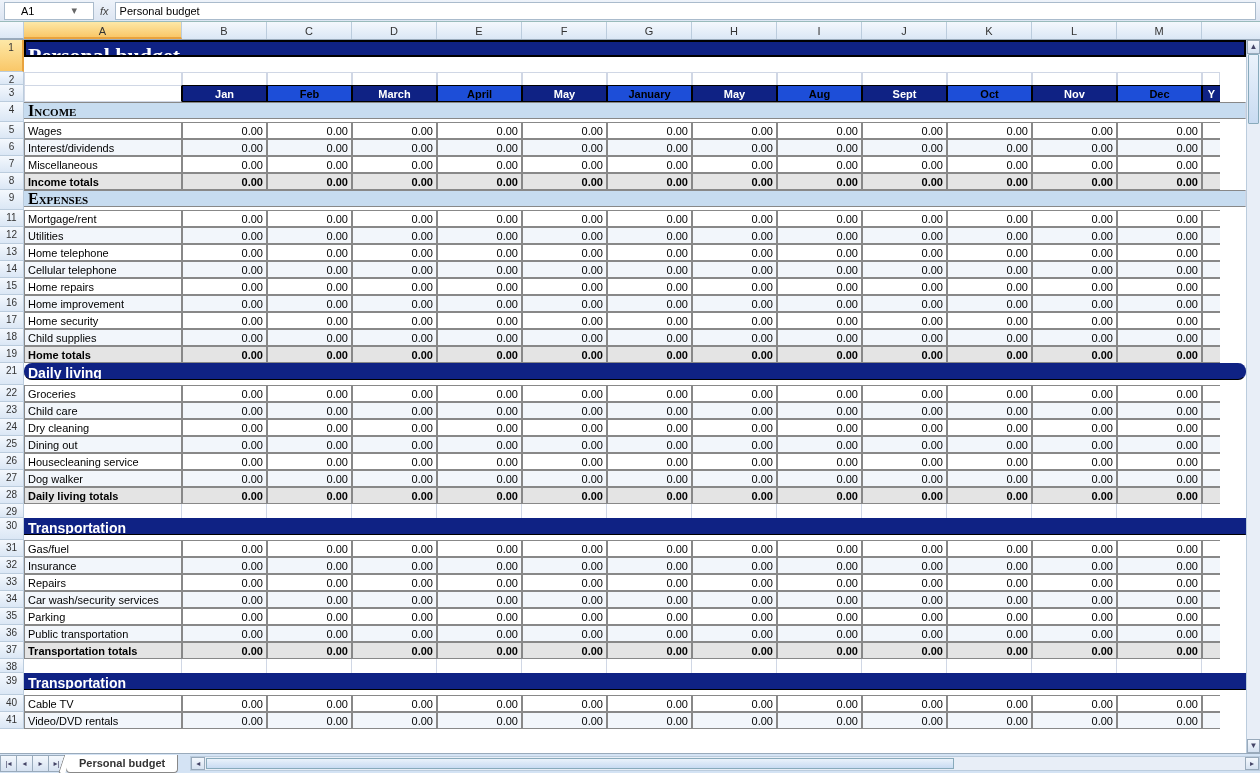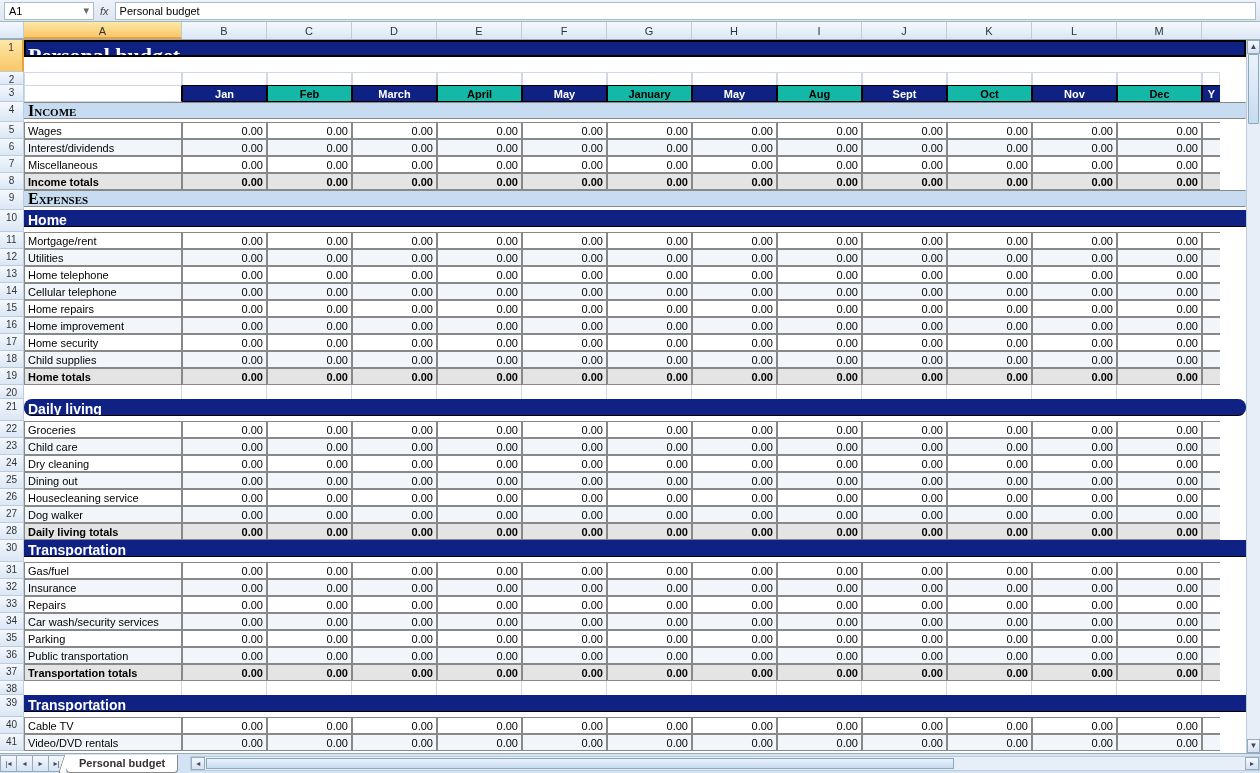--- a/index.html
+++ b/index.html
@@ -1,20 +1,20 @@
 <!DOCTYPE html>
 <html><head>
 <meta charset="utf-8">
 <style>
 * { box-sizing: border-box; margin: 0; padding: 0; }
 body { font-family: Verdana, Arial, sans-serif; font-size: 11px; background: #d4e3f4; overflow: hidden; width: 1260px; height: 773px; position: relative; }
 
 
 .formula-bar { height: 22px; background: linear-gradient(#eef3fa,#dce5f2); border-bottom: 1px solid #9bb; display: flex; align-items: center; padding: 0 4px; }
-.name-box { width: 90px; height: 18px; background: #fff; border: 1px solid #abc; font-size: 11px; padding: 0 4px; display: flex; align-items: center; justify-content: space-between; }
+.name-box { width: 90px; height: 18px; background: #fff; border: 1px solid #abc; font-size: 11px; padding: 0 16px; display: flex; align-items: center; justify-content: space-between; }
 .name-box span.dd { color: #666; }
 .fx-icon { margin: 8px 6px; font-style: italic; color: #444; }
 .formula-input { flex: 1; height: 18px; background: #fff; border: 1px solid #abc; padding: 0 4px; font-size: 11px; display:flex; align-items:center; }
 
 
 .col-headers { display: flex; height: 18px; background: linear-gradient(#f4f8fd,#dbe7f5); border-bottom: 1px solid #9ab; }
 .corner { width: 24px; background: linear-gradient(#f4f8fd,#dbe7f5); border-right: 1px solid #bcd; border-bottom: 1px solid #9ab; position:relative; }
 .col-h { width: 85px; text-align: center; border-right: 1px solid #bcd; font-size: 11px; color: #333; line-height: 18px; }
 .col-h.first-col { width: 158px; }
 .col-h.sel { background: linear-gradient(#fde8a7,#f9c768); border-bottom: 2px solid #e8a23d; }
@@ -27,21 +27,21 @@
 .row-h.sel { background: linear-gradient(#fde8a7,#f9c768); border-right: 2px solid #e8a23d; }
 .cell { width: 85px; height: 17px; border-right: 1px solid #d0d7e5; border-bottom: 1px solid #d0d7e5; padding: 0 3px; overflow: hidden; white-space: nowrap; line-height: 16px; }
 .cell.first-col { width: 158px; text-align: left; }
 .cell.num { text-align: right; }
 
 
 .row.title { height: 32px; }
 .row.title .cell { background: #0f2284; color: #fff; font-weight: bold; font-size: 22px; font-family: Verdana; border-color:#0f2284; line-height:32px; padding-left: 4px;}
 .row.title .first-col{ width: auto; flex:1;}
 .row.spacer { height: 13px; } .row.spacer .cell { }
-.row.months .cell { background: #14b8a6; border: 1px solid #000; text-align: center; font-weight: bold; }
+.row.months .cell { background: #1d4ed8; border: 1px solid #000; text-align: center; font-weight: bold; }
 .row.months .cell.alt { background: #0f2284; color: #fff; }
 .row.months .first-col { background:#fff; border:1px solid #d0d7e5; border-right:1px solid #000;}
 .row.section .cell { background: #c7dcf0; font-family: 'Times New Roman', serif; font-size: 16px; font-weight: bold; font-variant: small-caps; border-top:1px solid #888; border-bottom:1px solid #888;}
 .row.section .first-col{ width:auto; flex:1; padding-left:4px;}
 .row.cat .cell { background: #0f2284; color: #fff; font-weight: bold; font-size: 14px; border-color:#0f2284; border-bottom:1px solid #000;}
 .row.cat .first-col{ width:auto; flex:1; padding-left:4px;}
 .row.data .cell { border: 1px solid #888; }
 .row.data.ev .cell { background: #f2f6fb; }
 .row.total .cell { background: #e4e4e4; border: 1px solid #888; font-weight: bold; }
 .row.blank .cell { border-right: 1px solid #d0d7e5; border-bottom: none; }
@@ -207,24 +207,20 @@
         <div class="cell num">0.00</div>
         <div class="cell num">0.00</div>
         <div class="cell num">0.00</div>
         <div class="cell num">0.00</div>
         <div class="cell num" style="width: 18px; border-right: none;"></div>
       </div>
       <div class="row section" style="height: 20px;">
         <div class="row-h">9</div>
         <div class="cell first-col">Expenses</div>
       </div>
-      <div class="row cat" style="height: 22px;">
-        <div class="row-h">10</div>
-        <div class="cell first-col" style="line-height: 20px;">Home</div>
-      </div>
       <div class="row data">
         <div class="row-h">11</div>
         <div class="cell first-col">Mortgage/rent</div>
         <div class="cell num">0.00</div>
         <div class="cell num">0.00</div>
         <div class="cell num">0.00</div>
         <div class="cell num">0.00</div>
         <div class="cell num">0.00</div>
         <div class="cell num">0.00</div>
         <div class="cell num">0.00</div>
@@ -364,37 +360,20 @@
         <div class="cell num">0.00</div>
         <div class="cell num">0.00</div>
         <div class="cell num">0.00</div>
         <div class="cell num">0.00</div>
         <div class="cell num">0.00</div>
         <div class="cell num">0.00</div>
         <div class="cell num">0.00</div>
         <div class="cell num">0.00</div>
         <div class="cell num" style="width: 18px; border-right: none;"></div>
       </div>
-      <div class="row blank" style="height: 14px;">
-        <div class="row-h">20</div>
-        <div class="cell first-col" style="border-bottom: none; border-top: none;"></div>
-        <div class="cell num" style="border-bottom: none; border-top: none;"></div>
-        <div class="cell num" style="border-bottom: none; border-top: none;"></div>
-        <div class="cell num" style="border-bottom: none; border-top: none;"></div>
-        <div class="cell num" style="border-bottom: none; border-top: none;"></div>
-        <div class="cell num" style="border-bottom: none; border-top: none;"></div>
-        <div class="cell num" style="border-bottom: none; border-top: none;"></div>
-        <div class="cell num" style="border-bottom: none; border-top: none;"></div>
-        <div class="cell num" style="border-bottom: none; border-top: none;"></div>
-        <div class="cell num" style="border-bottom: none; border-top: none;"></div>
-        <div class="cell num" style="border-bottom: none; border-top: none;"></div>
-        <div class="cell num" style="border-bottom: none; border-top: none;"></div>
-        <div class="cell num" style="border-bottom: none; border-top: none;"></div>
-        <div class="cell num" style="width: 18px; border-right: none; border-bottom: none; border-top: none;"></div>
-      </div>
       <div class="row cat" style="height: 22px;">
         <div class="row-h">21</div>
         <div class="cell first-col" style="line-height: 20px; border-radius: 8px;">Daily living</div>
       </div>
       <div class="row data">
         <div class="row-h">22</div>
         <div class="cell first-col">Groceries</div>
         <div class="cell num">0.00</div>
         <div class="cell num">0.00</div>
         <div class="cell num">0.00</div>
@@ -503,20 +482,37 @@
         <div class="cell num">0.00</div>
         <div class="cell num">0.00</div>
         <div class="cell num">0.00</div>
         <div class="cell num">0.00</div>
         <div class="cell num">0.00</div>
         <div class="cell num">0.00</div>
         <div class="cell num">0.00</div>
         <div class="cell num">0.00</div>
         <div class="cell num">0.00</div>
         <div class="cell num" style="width: 18px; border-right: none;"></div>
+      </div>
+      <div class="row blank" style="height: 14px;">
+        <div class="row-h">29</div>
+        <div class="cell first-col" style="border-bottom: none; border-top: none;"></div>
+        <div class="cell num" style="border-bottom: none; border-top: none;"></div>
+        <div class="cell num" style="border-bottom: none; border-top: none;"></div>
+        <div class="cell num" style="border-bottom: none; border-top: none;"></div>
+        <div class="cell num" style="border-bottom: none; border-top: none;"></div>
+        <div class="cell num" style="border-bottom: none; border-top: none;"></div>
+        <div class="cell num" style="border-bottom: none; border-top: none;"></div>
+        <div class="cell num" style="border-bottom: none; border-top: none;"></div>
+        <div class="cell num" style="border-bottom: none; border-top: none;"></div>
+        <div class="cell num" style="border-bottom: none; border-top: none;"></div>
+        <div class="cell num" style="border-bottom: none; border-top: none;"></div>
+        <div class="cell num" style="border-bottom: none; border-top: none;"></div>
+        <div class="cell num" style="border-bottom: none; border-top: none;"></div>
+        <div class="cell num" style="width: 18px; border-right: none; border-bottom: none; border-top: none;"></div>
       </div>
       <div class="row cat" style="height: 22px;">
         <div class="row-h">30</div>
         <div class="cell first-col" style="line-height: 20px;">Transportation</div>
       </div>
       <div class="row data">
         <div class="row-h">31</div>
         <div class="cell first-col">Gas/fuel</div>
         <div class="cell num">0.00</div>
         <div class="cell num">0.00</div>

